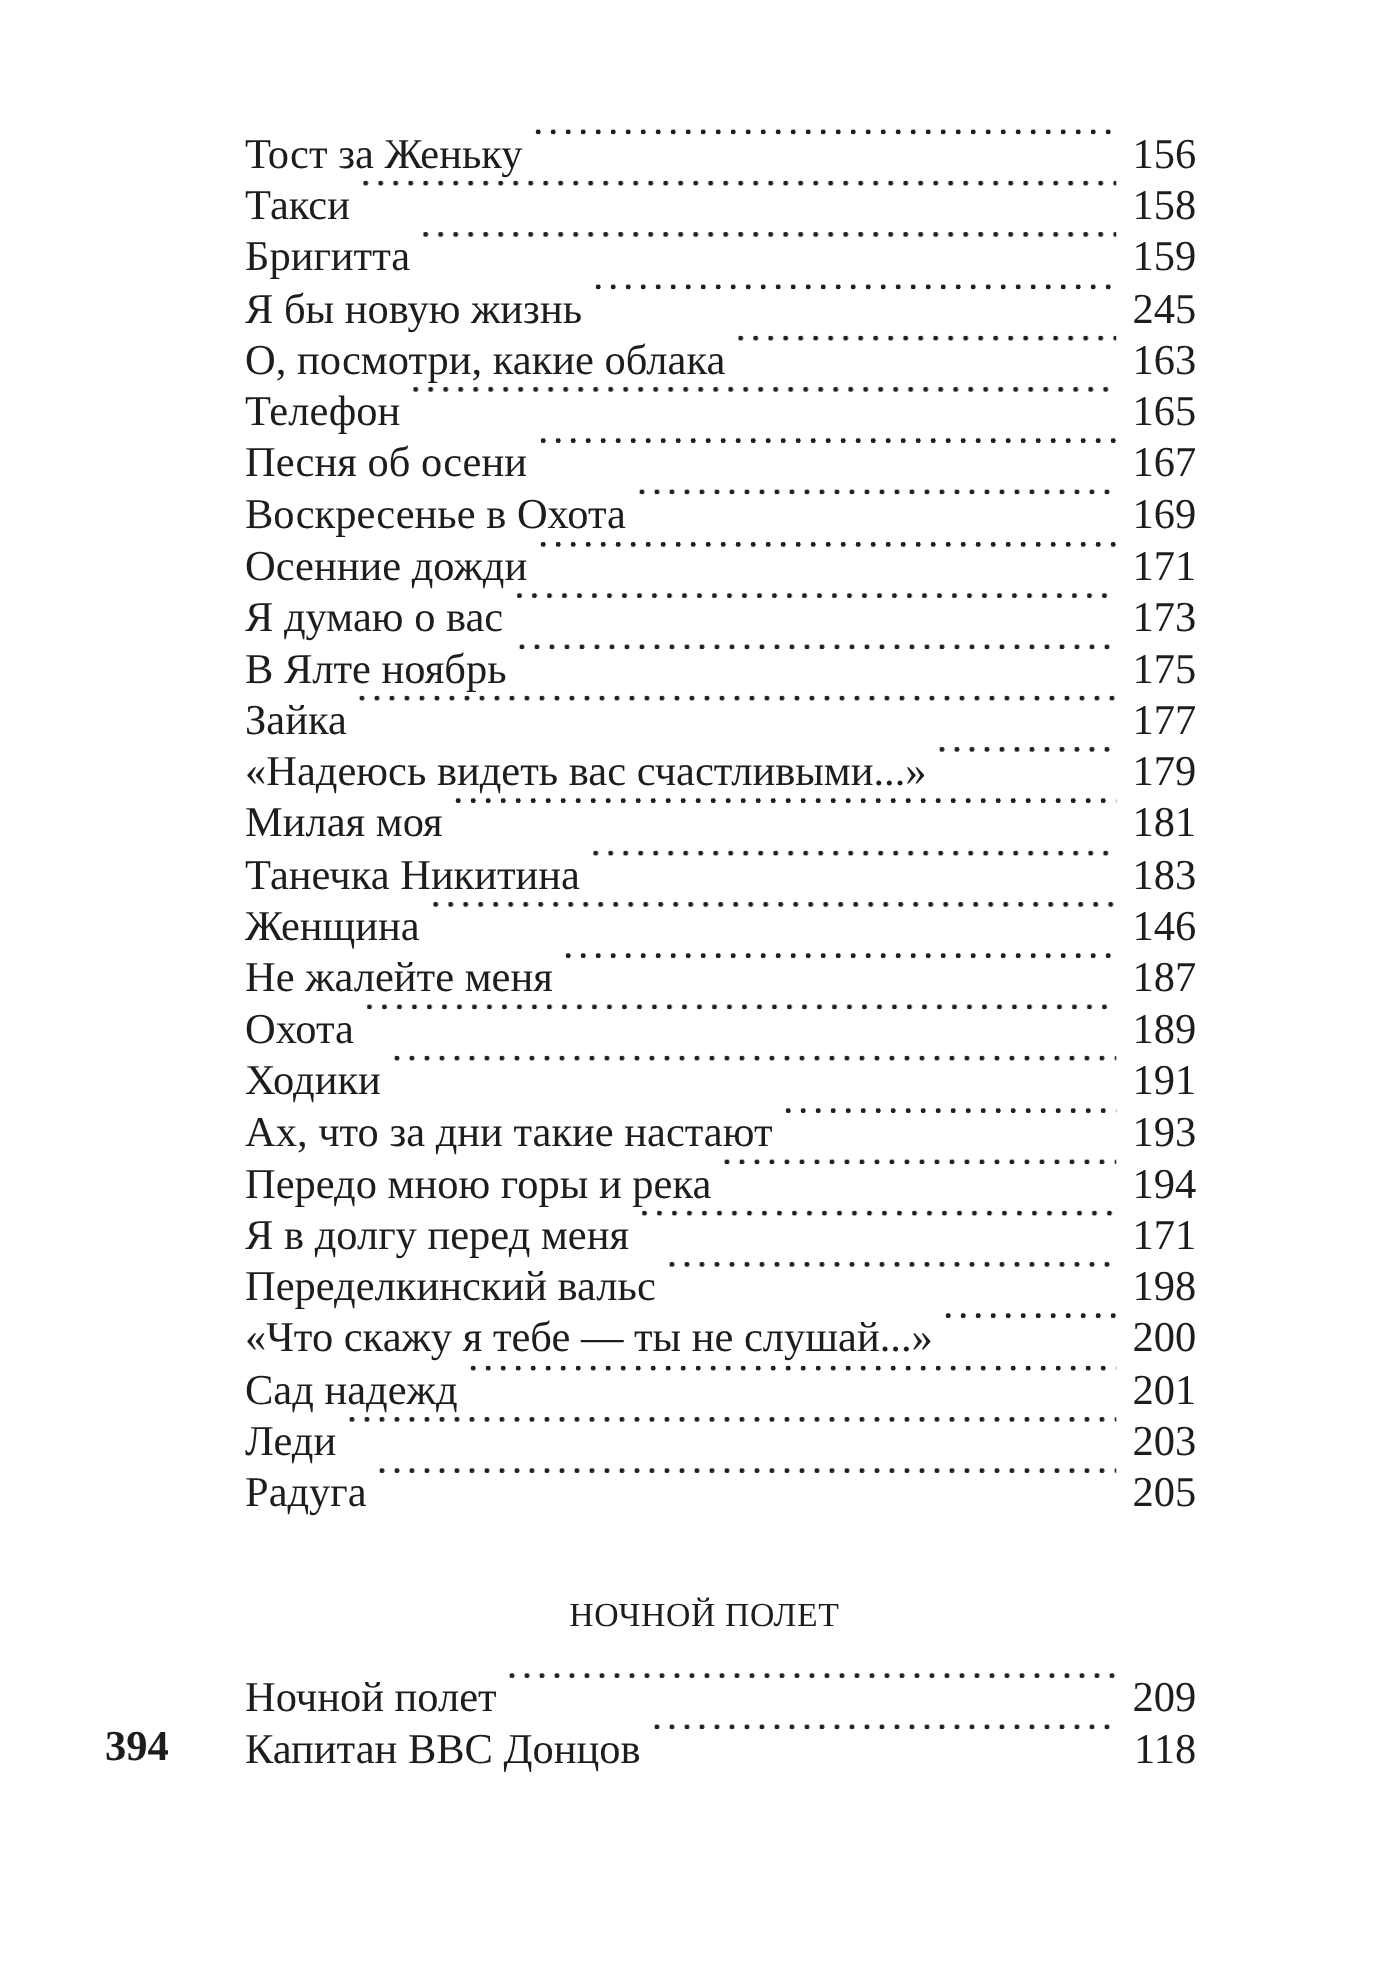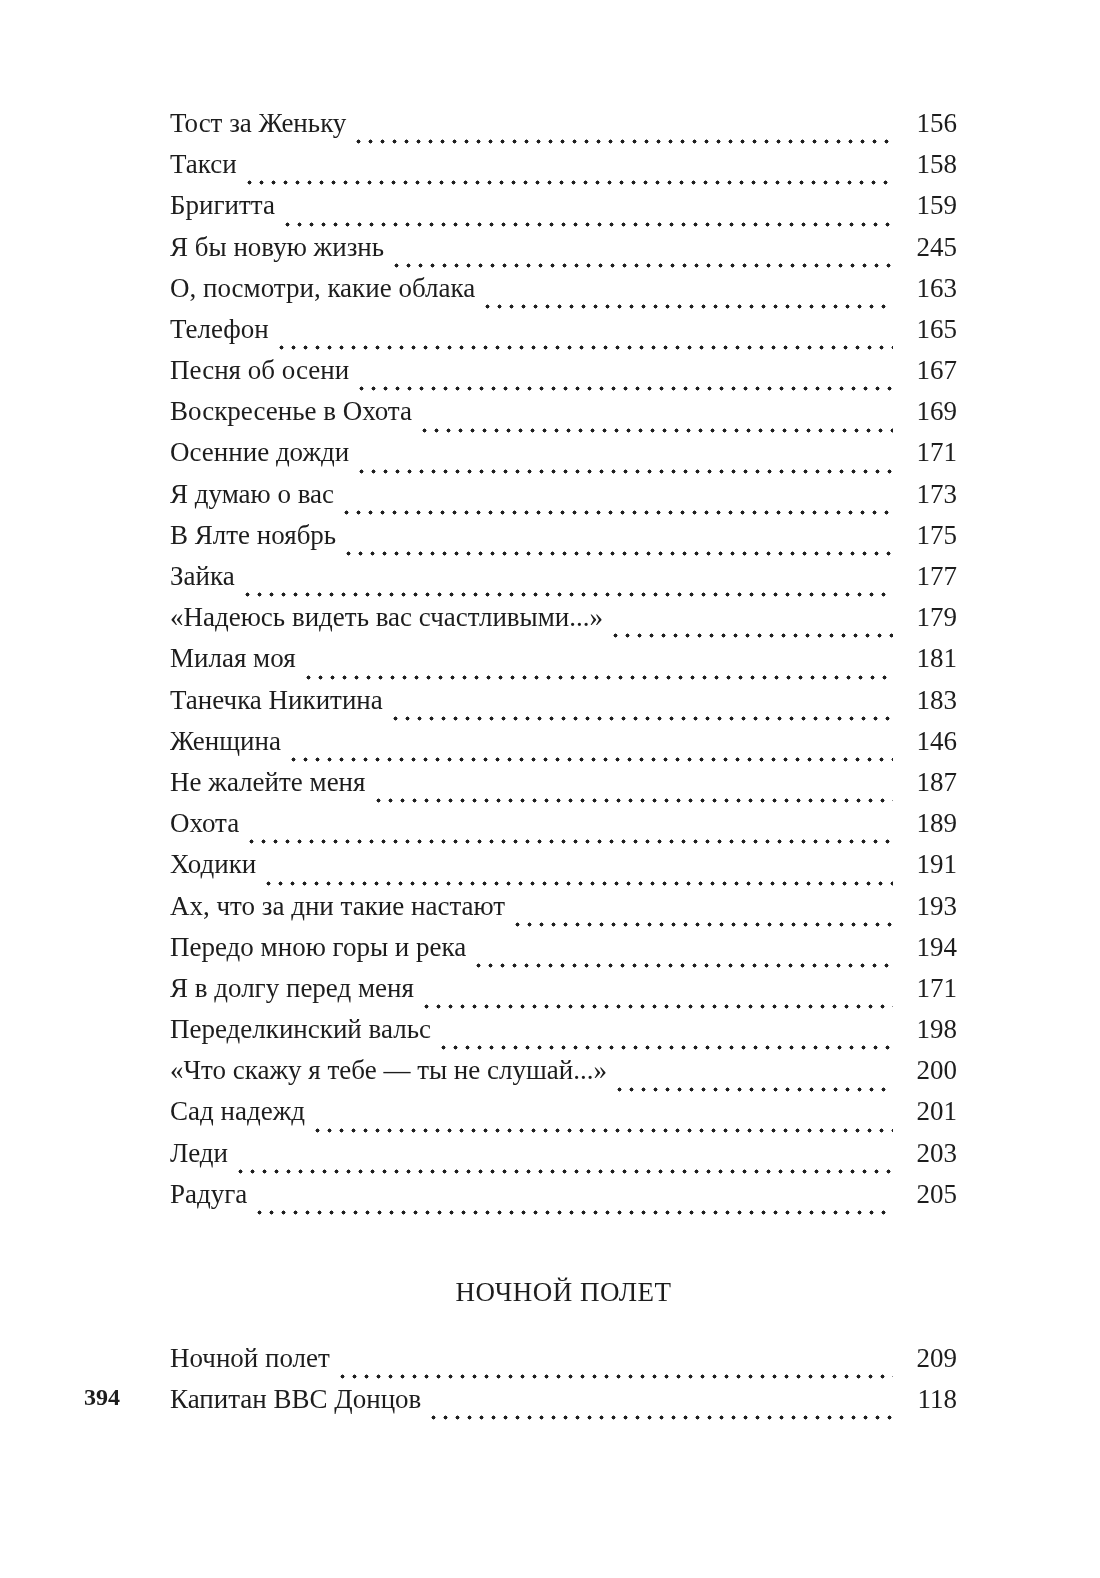--- a/index.html
+++ b/index.html
@@ -14,25 +14,26 @@
     overflow: hidden;
   }
   .toc {
     position: absolute;
     left: 170px;
     top: 103px;
     width: 787px;
   }
   .toc-row {
     display: flex;
-    align-items: flex-end;
+    align-items: flex-start;
     height: 41.2px;
-    font-size: 27px;
+    font-size: 34px;
     line-height: 41.2px;
     white-space: nowrap;
+    margin-left: 26px;
   }
   .toc-title {
     flex: 0 0 auto;
     padding-right: 8px;
   }
   .dot-leader {
     flex: 1 1 auto;
     min-width: 16px;
     height: 5px;
     margin: 0 8px 0 2px;
@@ -50,21 +51,21 @@
     font-size: 27px;
     font-weight: 400;
     line-height: 41px;
     text-align: center;
     letter-spacing: 0.5px;
   }
   .folio {
     position: absolute;
     left: 84px;
     top: 1377px;
-    font-size: 24px;
+    font-size: 34px;
     line-height: 41.2px;
     font-weight: 700;
   }
 </style>
 </head>
 <body>
 
 <div class="page">
   <div class="toc">
 

